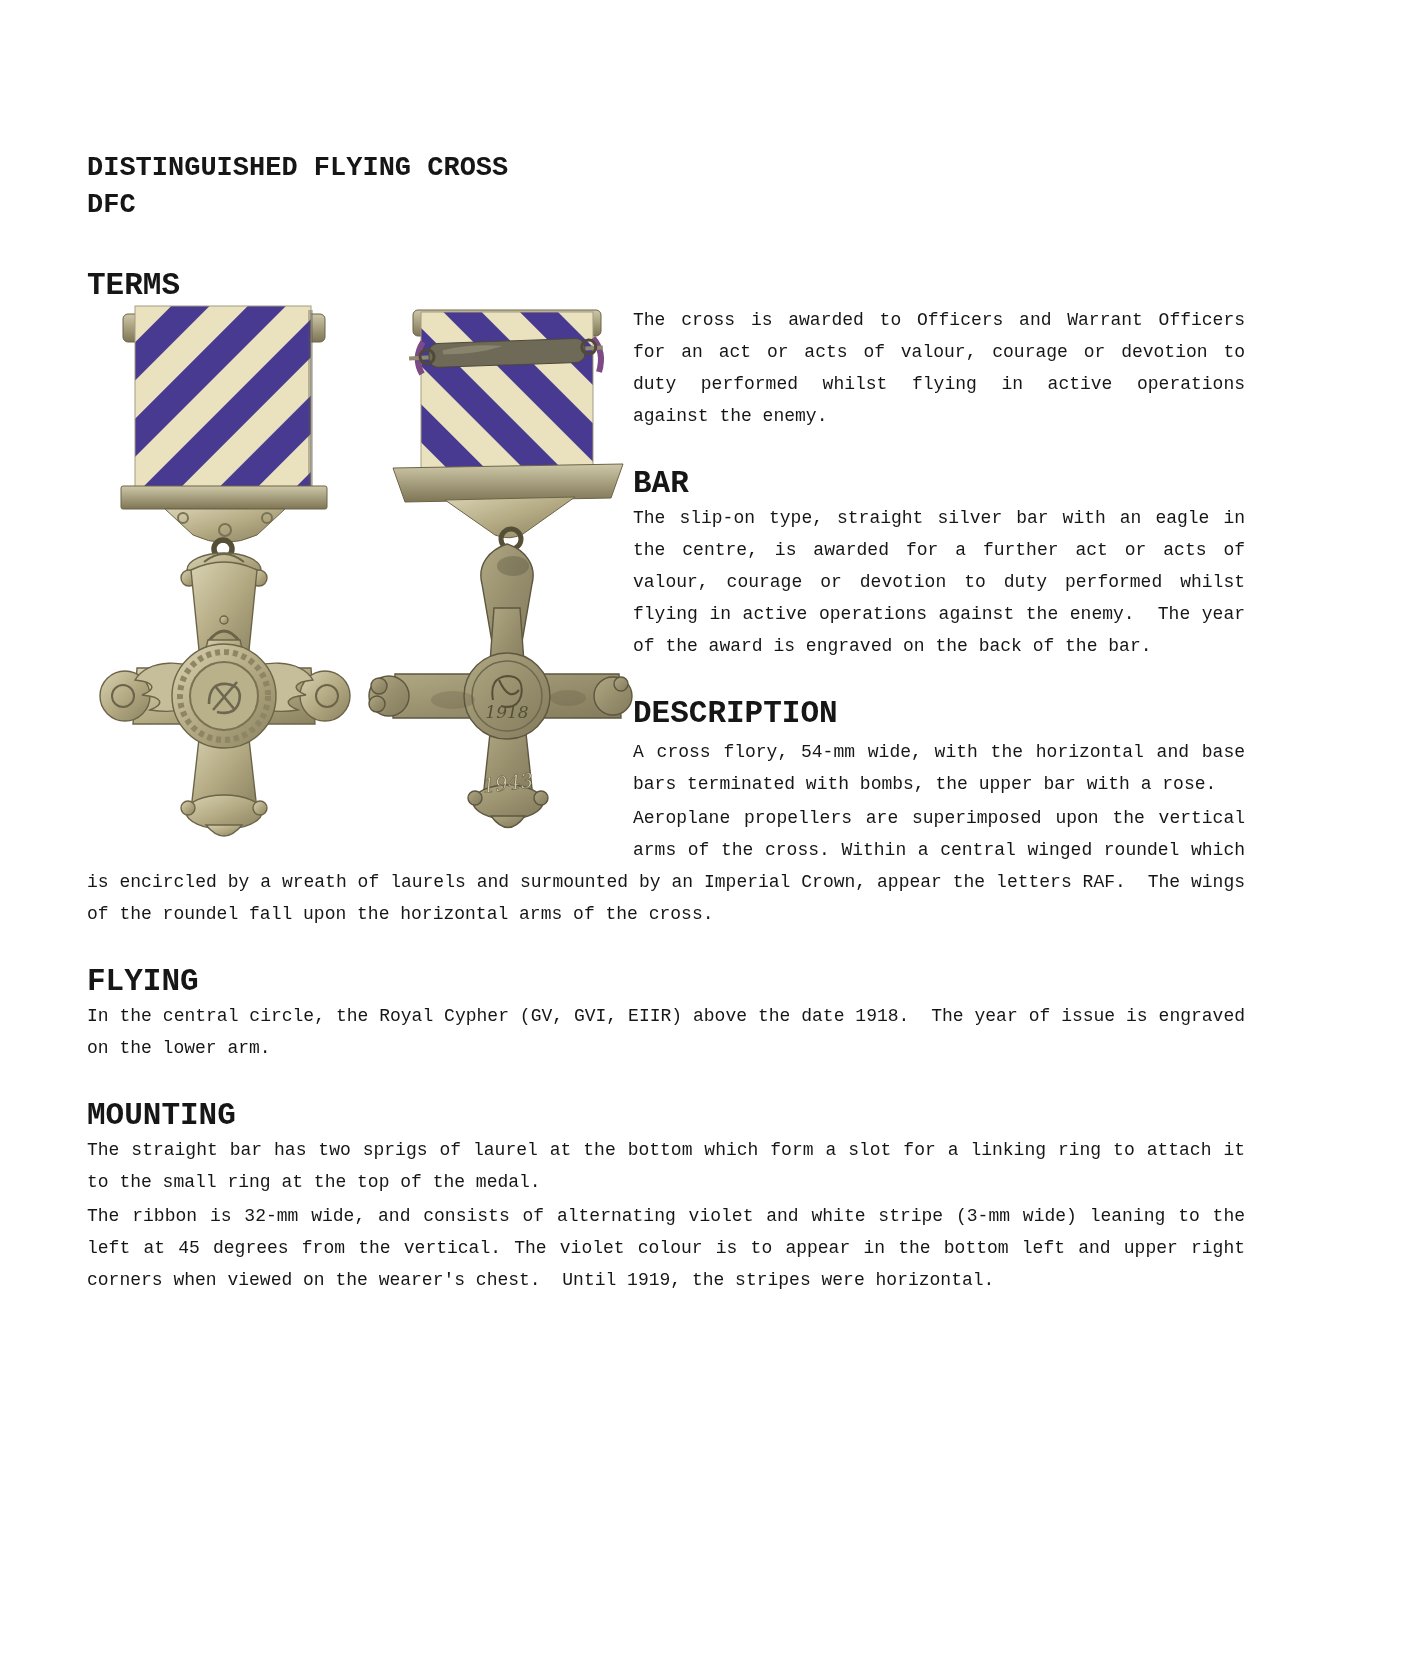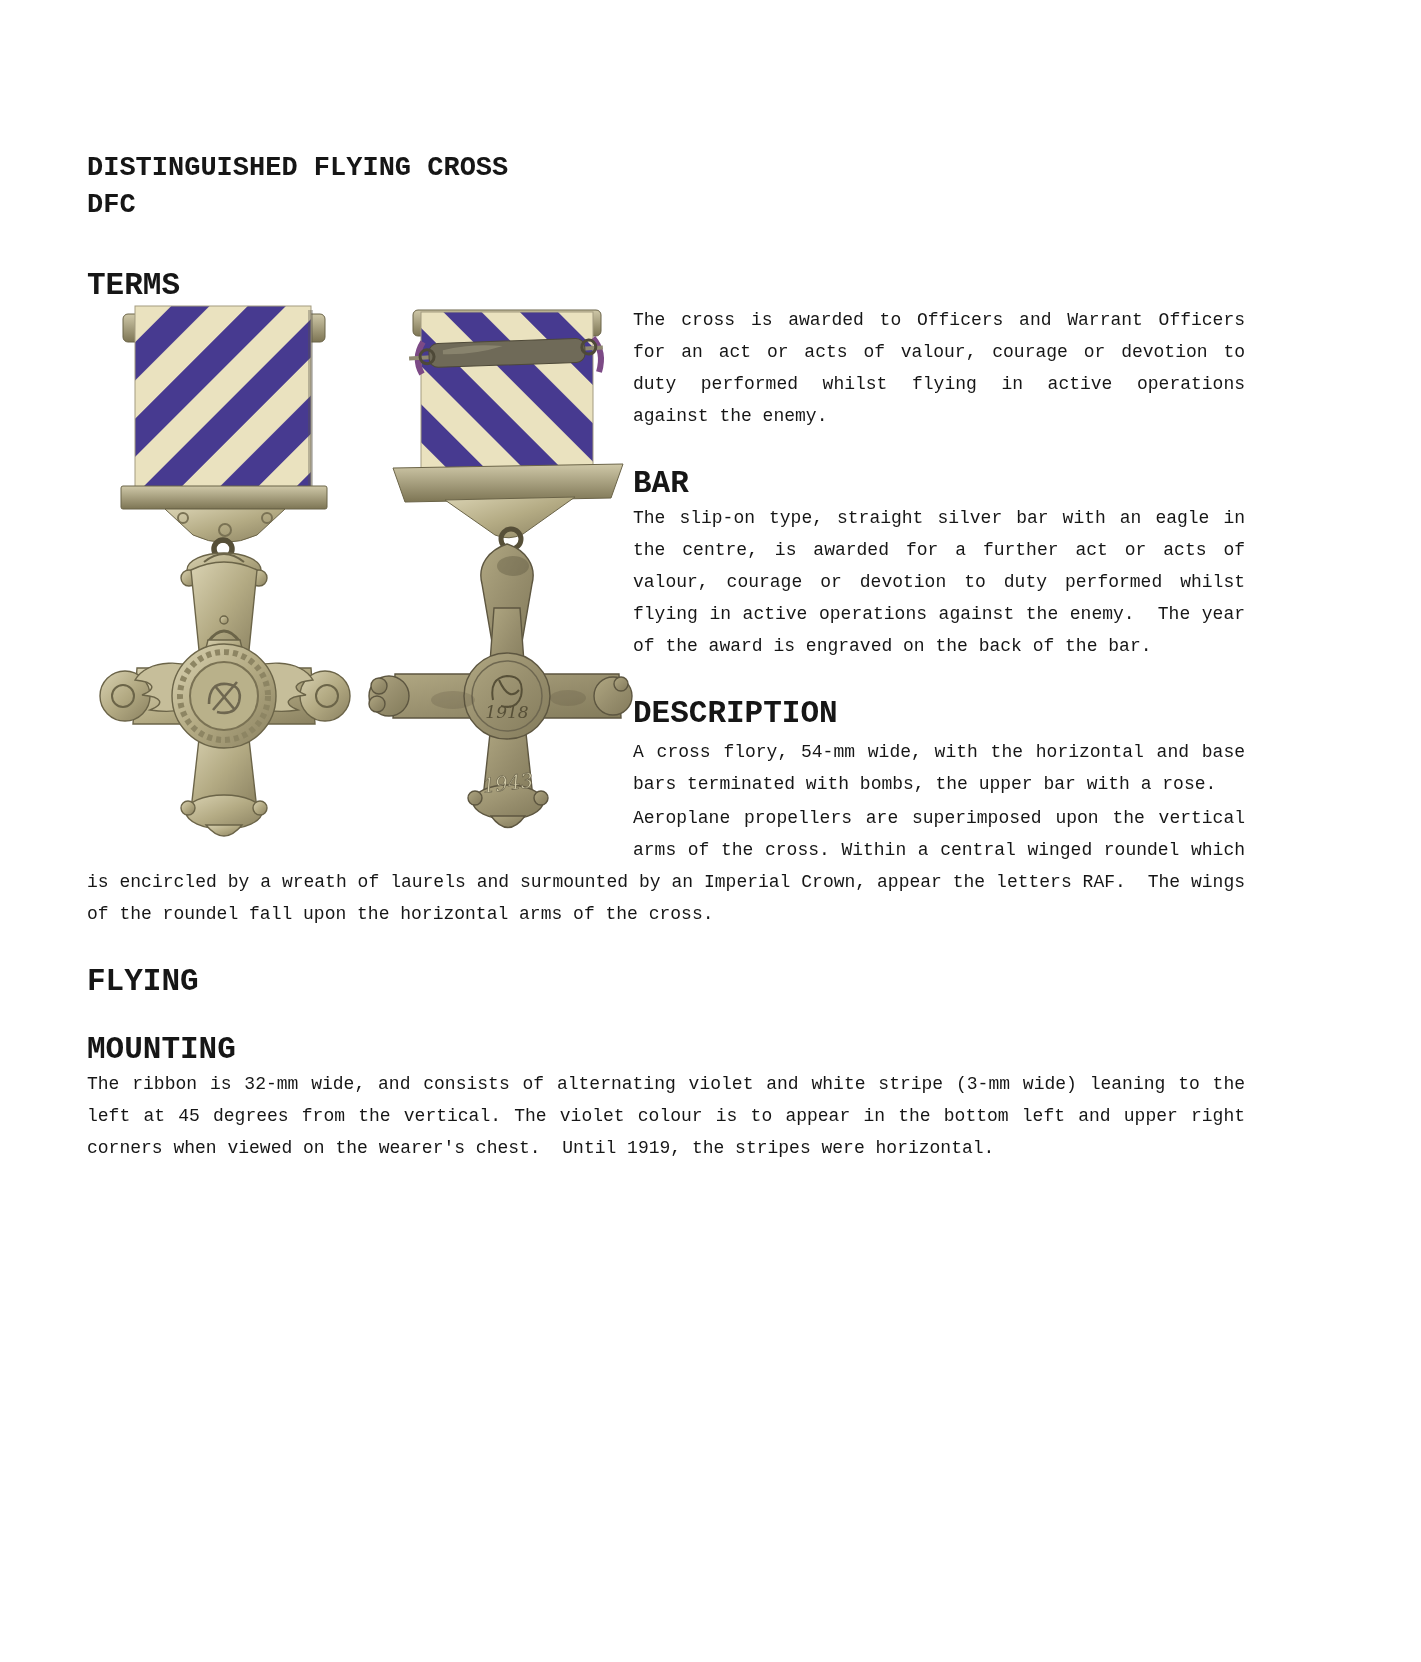--- a/index.html
+++ b/index.html
@@ -163,18 +163,20 @@
 
   <h2>BAR</h2>
   <p>The slip-on type, straight silver bar with an eagle in the centre, is awarded for a further act or acts of valour, courage or devotion to duty performed whilst flying in active operations against the enemy.&nbsp; The year of the award is engraved on the back of the bar.</p>
 
   <h2>DESCRIPTION</h2>
   <p class="below-photos">A cross flory, 54-mm wide, with the horizontal and base bars terminated with bombs, the upper bar with a rose.</p>
 
   <p>Aeroplane propellers are superimposed upon the vertical arms of the cross. Within a central winged roundel which is encircled by a wreath of laurels and surmounted by an Imperial Crown, appear the letters RAF.&nbsp; The wings of the roundel fall upon the horizontal arms of the cross.</p>
 
   <h2>FLYING</h2>
+  <p>In the central circle, the Royal Cypher (GV, GVI, EIIR) above the date 1918.&nbsp; The year of issue is engraved on the lower arm.</p>
 
   <h2>MOUNTING</h2>
+  <p>The straight bar has two sprigs of laurel at the bottom which form a slot for a linking ring to attach it to the small ring at the top of the medal.</p>
 
   <p>The ribbon is 32-mm wide, and consists of alternating violet and white stripe (3-mm wide) leaning to the left at 45 degrees from the vertical. The violet colour is to appear in the bottom left and upper right corners when viewed on the wearer's chest.&nbsp; Until 1919, the stripes were horizontal.</p>
 
 </div>
 
 </body></html>

